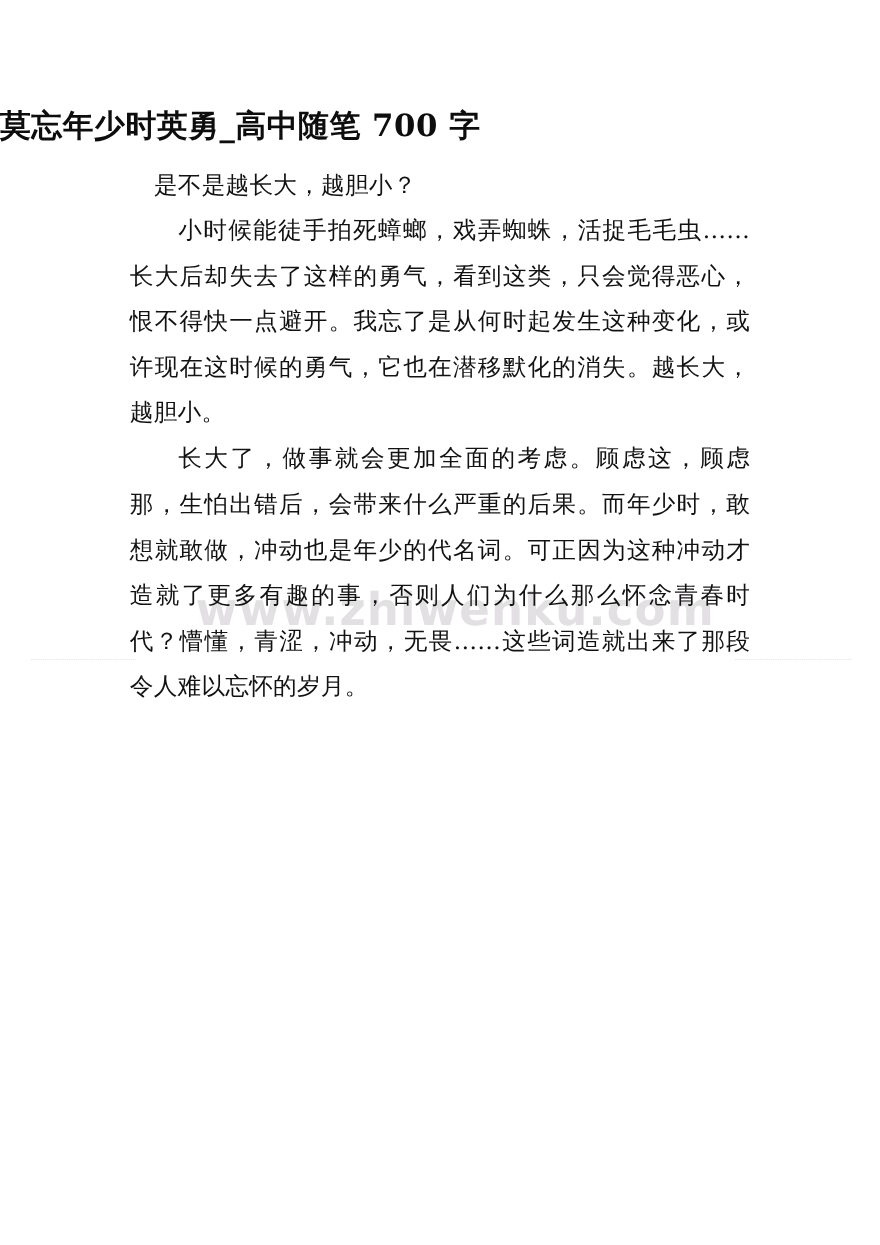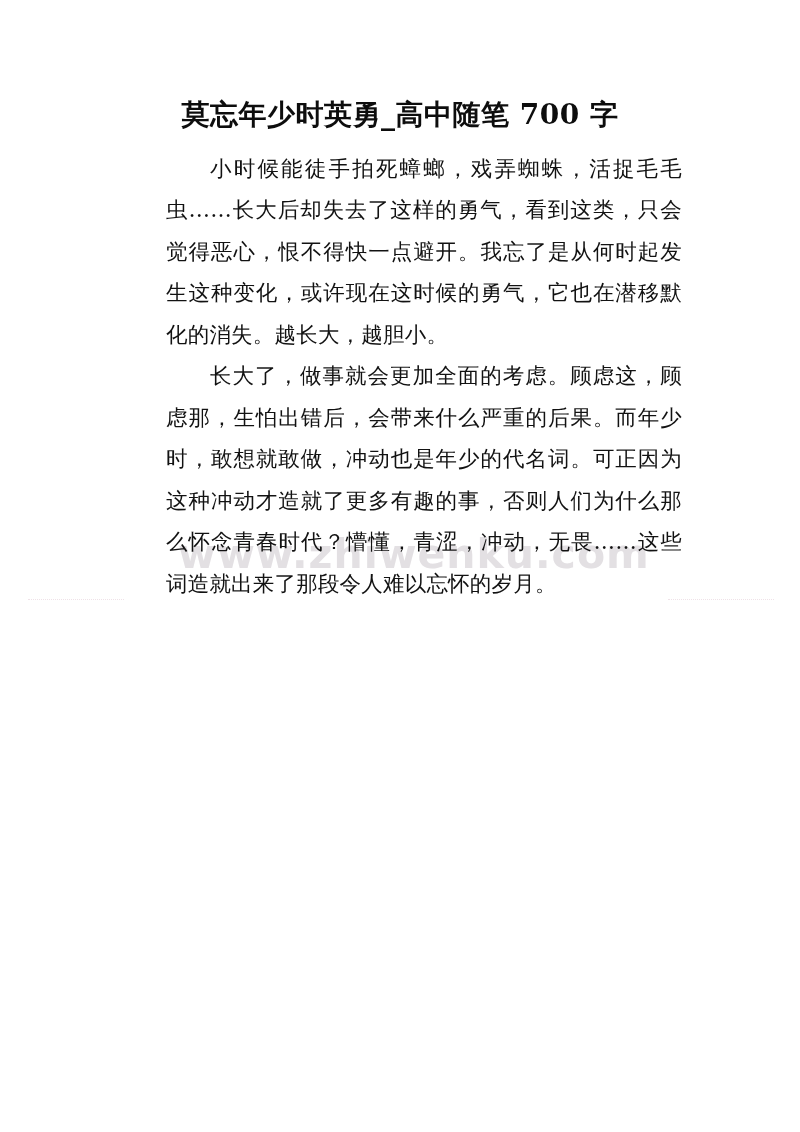--- a/index.html
+++ b/index.html
@@ -55,21 +55,20 @@
   
   .doc {
     position: relative;
     z-index: 1;
     padding: 0;
   }
 
   .doc-title {
     margin: 0;
     padding: 96px 0 0 0;
-    text-align: center;
     font-family: "DejaVu Serif", "Liberation Serif", serif;
     font-size: 28px;
     font-weight: bold;
     letter-spacing: 0.5px;
     color: #0d0d0d;
     line-height: 1.35;
   }
 
   .body-block {
     margin: 0;
@@ -80,37 +79,38 @@
     margin: 0;
     font-family: "DejaVu Serif", "Liberation Serif", serif;
     font-size: 21.5px;
     line-height: 41.5px;
     color: #121212;
     text-align: justify;
     text-justify: inter-character;
     letter-spacing: 0.2px;
   }
   p.para.indent-1 { text-indent: 22px; }
-  p.para.indent-2 { text-indent: 44px; margin-left: 48px; }
+  p.para.indent-2 { text-indent: 44px; }
 </style>
 </head>
 <body>
 
 <div class="page">
 
   <div class="watermark-layer">
     <div class="watermark-text">www.zhiwenku.com</div>
     <div class="watermark-rule left"></div>
     <div class="watermark-rule right"></div>
   </div>
 
   <div class="doc">
 
     <h1 class="doc-title">莫忘年少时英勇_高中随笔 700 字</h1>
 
     <div class="body-block">
+      <p class="para indent-1">是不是越长大，越胆小？</p>
       <p class="para indent-2">小时候能徒手拍死蟑螂，戏弄蜘蛛，活捉毛毛虫……长大后却失去了这样的勇气，看到这类，只会觉得恶心，恨不得快一点避开。我忘了是从何时起发生这种变化，或许现在这时候的勇气，它也在潜移默化的消失。越长大，越胆小。</p>
       <p class="para indent-2">长大了，做事就会更加全面的考虑。顾虑这，顾虑那，生怕出错后，会带来什么严重的后果。而年少时，敢想就敢做，冲动也是年少的代名词。可正因为这种冲动才造就了更多有趣的事，否则人们为什么那么怀念青春时代？懵懂，青涩，冲动，无畏……这些词造就出来了那段令人难以忘怀的岁月。</p>
 
     </div>
 
   </div>
 </div>
 
 </body></html>

